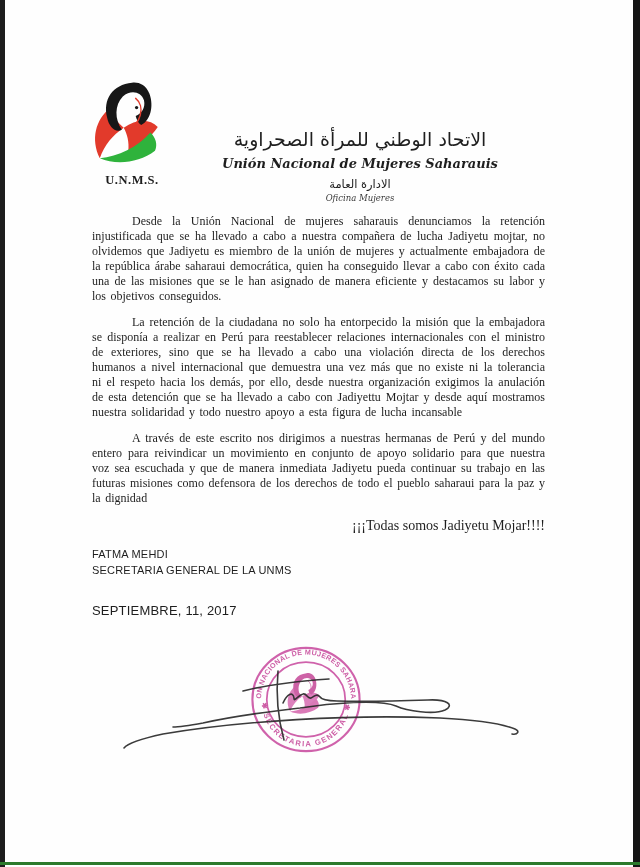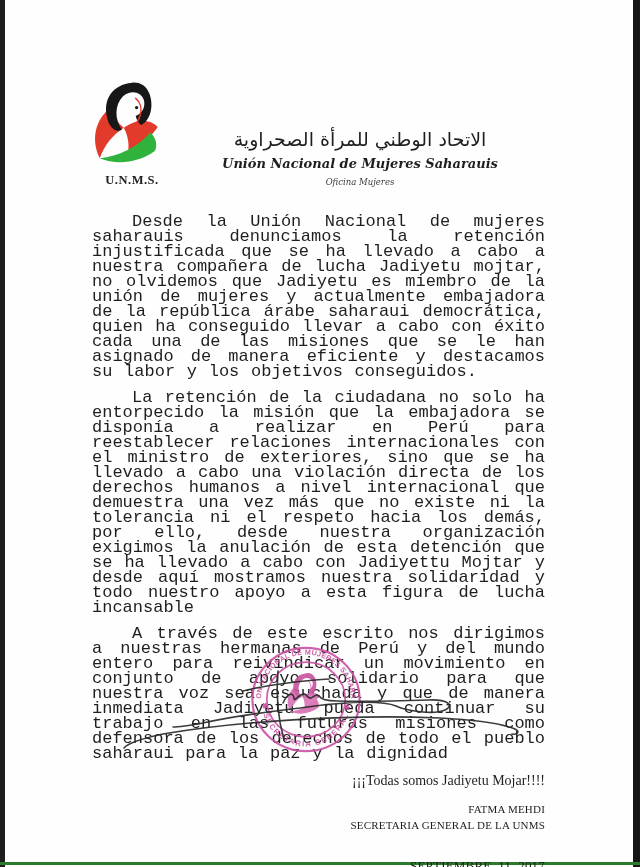--- a/index.html
+++ b/index.html
@@ -17,23 +17,23 @@
   .logo-wrap svg{width:92px;height:92px;display:block;margin:0 auto;}
   .logo-caption{font-weight:bold;font-size:12.5px;letter-spacing:.5px;margin-top:1px;}
   .header-text{position:absolute;left:185px;top:86px;width:350px;text-align:center;margin-top:42px;}
   .arabic-title{font-family:"DejaVu Sans", sans-serif;font-size:19px;line-height:23px;direction:rtl;}
   .org-name{font-family:"DejaVu Serif", serif;font-style:italic;font-weight:600;font-size:13px;line-height:24px;margin-top:1px;}
   .arabic-sub{font-family:"DejaVu Sans", sans-serif;font-size:11.5px;line-height:15px;direction:rtl;margin-top:1px;}
   .office-label{font-family:"DejaVu Serif", serif;font-style:italic;font-size:8.5px;color:#3a3a3a;margin-top:1px;}
 
   
   .letter{position:absolute;left:92px;top:214px;width:453px;}
-  .para{font-size:17px;line-height:15px;text-align:justify;text-indent:40px;margin:0 0 11px 0;word-spacing:1.5px;font-family:Liberation Mono, monospace;}
+  .para{font-size:12px;line-height:15px;text-align:justify;text-indent:40px;margin:0 0 11px 0;word-spacing:1.5px;}
   .slogan{font-size:14px;text-align:right;margin-top:12px;}
-  .sig-line{font-family:Liberation Serif, serif;text-align:right;}
+  .sig-line{font-family:Liberation Sans, sans-serif;text-align:left;}
   .sig-name{font-size:11px;margin-top:14px;letter-spacing:.2px;}
   .sig-title{font-size:11px;margin-top:4px;letter-spacing:.2px;}
   .sig-date{font-size:13px;margin-top:27px;letter-spacing:.2px;}
 
   
   .stamp{position:absolute;left:248px;top:644px;width:116px;height:111px;z-index:1;opacity:.92;}
   .stamp svg{width:116px;height:111px;}
   .signature{position:absolute;left:90px;top:650px;width:470px;height:120px;z-index:2;}
 </style>
 </head>
@@ -53,20 +53,21 @@
       <path d="M50,3 C29,5 18,21 23,41 C25,51 32,58 39,54 C31,43 31,27 40,18 C49,10 60,13 63,22 C65,30 60,37 54,39 C55,43 57,47 60,49 C70,44 74,29 69,15 C65,5 57,2 50,3 Z" fill="#171717"></path>
       <path d="M54,20 C59,24 61,31 59,38 C57,45 53,50 48,53" fill="none" stroke="#e23a2b" stroke-width="1.6" stroke-linecap="round"></path>
       <circle cx="55" cy="30" r="1.8" fill="#171717"></circle>
     </svg>
     <div class="logo-caption">U.N.M.S.</div>
   </div>
 
   <div class="header-text">
     <div class="arabic-title">الاتحاد الوطني للمرأة الصحراوية</div>
     <div class="org-name">Unión Nacional de Mujeres Saharauis</div>
+    <div class="arabic-sub">الادارة العامة</div>
     <div class="office-label">Oficina Mujeres</div>
   </div>
 
   <div class="letter">
     <p class="para">Desde la Unión Nacional de mujeres saharauis denunciamos la retención injustificada que se ha llevado a cabo a nuestra compañera de lucha Jadiyetu mojtar, no olvidemos que Jadiyetu es miembro de la unión de mujeres y actualmente embajadora de la república árabe saharaui democrática, quien ha conseguido llevar a cabo con éxito cada una de las misiones que se le han asignado de manera eficiente y destacamos su labor y los objetivos conseguidos.</p>
     <p class="para">La retención de la ciudadana no solo ha entorpecido la misión que la embajadora se disponía a realizar en Perú para reestablecer relaciones internacionales con el ministro de exteriores, sino que se ha llevado a cabo una violación directa de los derechos humanos a nivel internacional que demuestra una vez más que no existe ni la tolerancia ni el respeto hacia los demás, por ello, desde nuestra organización exigimos la anulación de esta detención que se ha llevado a cabo con Jadiyettu Mojtar y desde aquí mostramos nuestra solidaridad y todo nuestro apoyo a esta figura de lucha incansable</p>
     <p class="para">A través de este escrito nos dirigimos a nuestras hermanas de Perú y del mundo entero para reivindicar un movimiento en conjunto de apoyo solidario para que nuestra voz sea escuchada y que de manera inmediata Jadiyetu pueda continuar su trabajo en las futuras misiones como defensora de los derechos de todo el pueblo saharaui para la paz y la dignidad</p>
     <div class="slogan">¡¡¡Todas somos Jadiyetu Mojar!!!!</div>
     <div class="sig-line sig-name">FATMA MEHDI</div>
     <div class="sig-line sig-title">SECRETARIA GENERAL DE LA UNMS</div>

